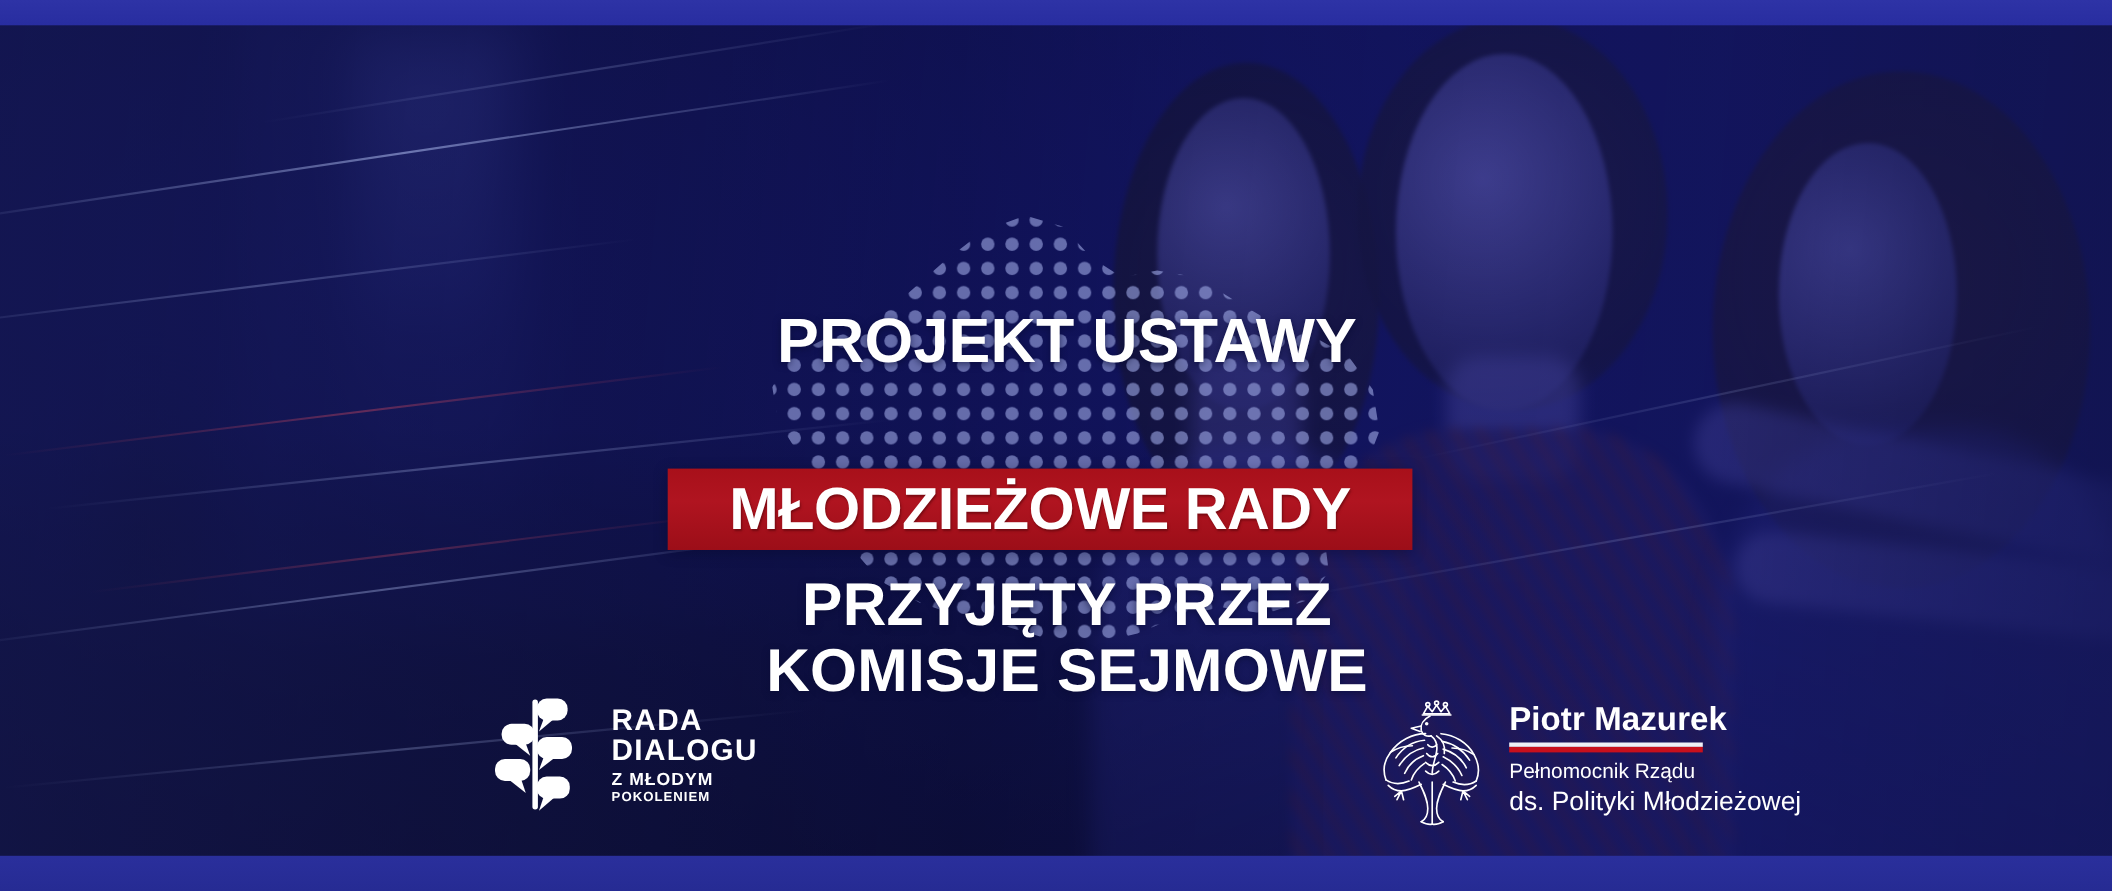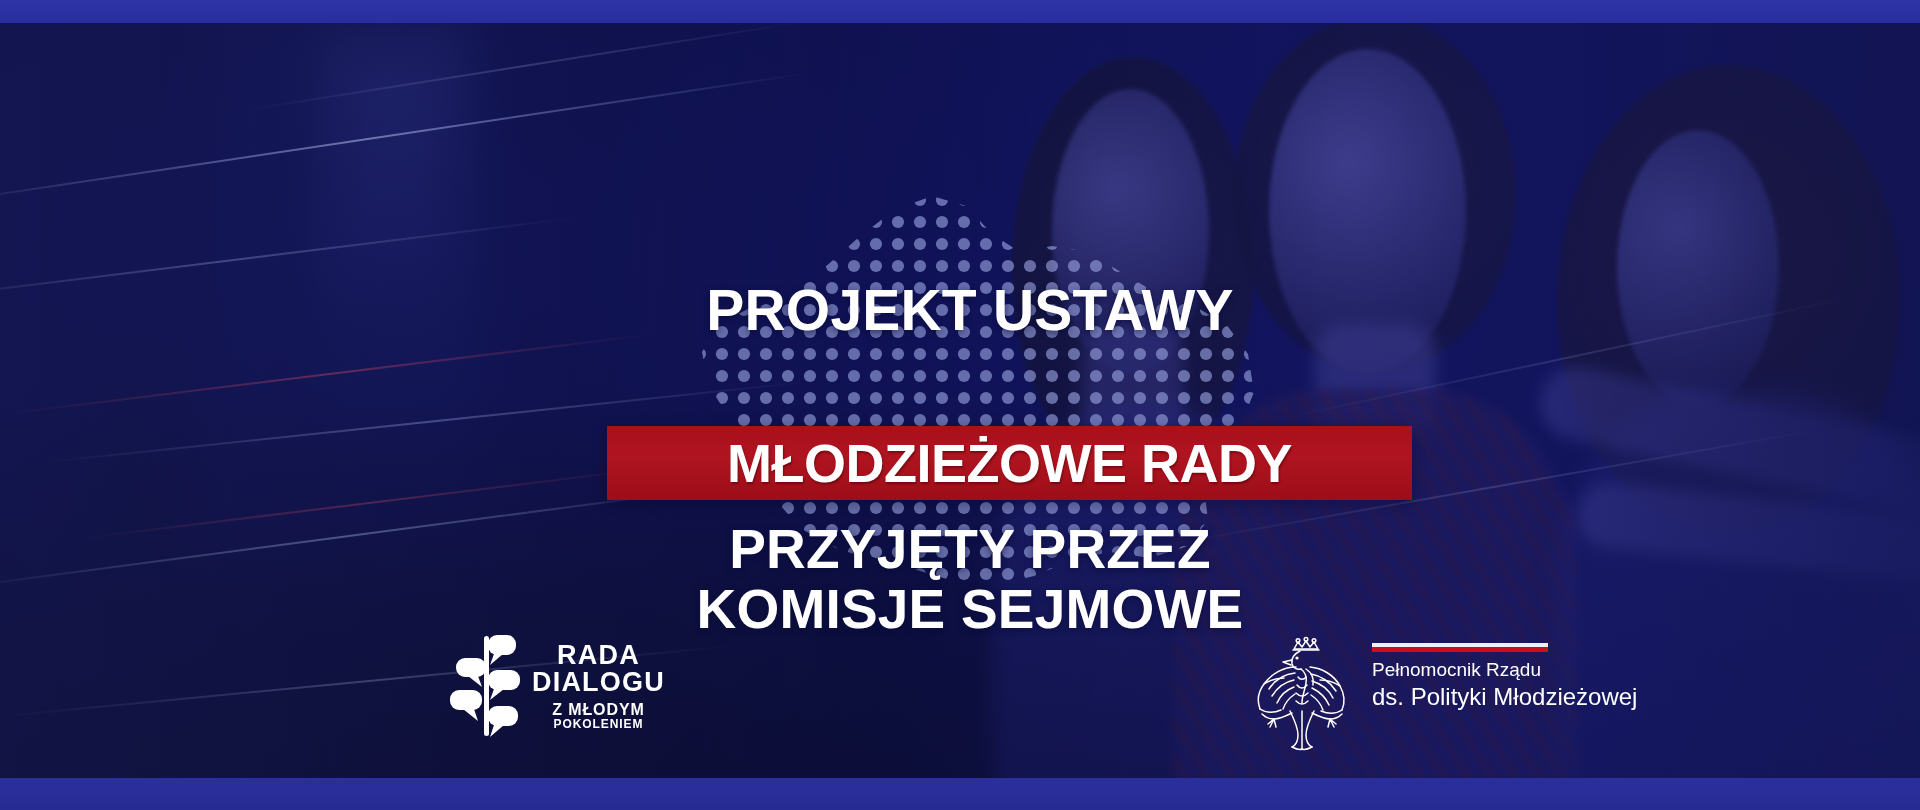--- a/index.html
+++ b/index.html
@@ -173,21 +173,21 @@
   }
   .banner-white .txt{
     position:absolute; inset:0;
     display:flex; align-items:center; justify-content:center;
     color:#22309a;
     font-size:56px; font-weight:700; letter-spacing:-.5px;
     text-shadow:0 1px 0 rgba(255,255,255,.6);
   }
   .banner-red{
     position:absolute;
-    left:607px; top:426px; width:805px; height:74px;
+    left:607px; top:426px; width:677px; height:74px;
     background:linear-gradient(180deg,#a8101a 0%, #b01420 40%, #9c0e18 100%);
     box-shadow:0 3px 12px rgba(6,8,40,.4);
   }
   .banner-red .txt{
     position:absolute; inset:0;
     display:flex; align-items:center; justify-content:center;
     color:#ffffff;
     font-size:54px; font-weight:700; letter-spacing:-.5px;
     text-shadow:1px 2px 2px rgba(70,0,6,.5);
   }
@@ -200,21 +200,21 @@
   .hl-b2{
     left:50%; transform:translateX(-50%);
     top:577px;
     font-size:55px; color:#ffffff;
     text-shadow:0 2px 7px rgba(8,10,50,.65);
   }
 
   
   .logo-rada{
     position:absolute; left:448px; top:632px;
-    display:flex; align-items:center; gap:6px;text-align:center;
+    display:flex; align-items:center; gap:30px;
   }
   .rada-mark{ width:78px; height:108px; flex:none; }
   .rada-text{ color:#fff; line-height:1.02; }
   .rada-l1{ font-size:27px; font-weight:700; letter-spacing:1.2px; }
   .rada-l2{ font-size:27px; font-weight:700; letter-spacing:1.2px; }
   .rada-l3{ font-size:16px; font-weight:700; letter-spacing:.9px; margin-top:5px; }
   .rada-l4{ font-size:12px; font-weight:700; letter-spacing:.9px; }
 
   .logo-gov{
     position:absolute; left:1250px; top:633px;
@@ -398,20 +398,21 @@
         <path d="M62,80 C68,83 74,86 80,86 C85,86 89,84 92,81"></path>
         <path d="M80,86 L86,91 M80,86 L84,94 M80,86 L78,94"></path>
 
         <path d="M48,44 C50,47 54,47 56,44"></path>
         <path d="M47,52 C50,56 54,56 57,52"></path>
         <path d="M46,60 C50,64 54,64 58,60"></path>
         <path d="M46,68 C50,72 54,72 58,68"></path>
       </g>
     </svg>
     <div class="gov-text">
+      <div class="gov-name">Piotr Mazurek</div>
       <div class="gov-flag">
         <div class="w"></div>
         <div class="r"></div>
       </div>
       <div class="gov-sub1">Pełnomocnik Rządu</div>
       <div class="gov-sub2">ds. Polityki Młodzieżowej</div>
     </div>
   </div>
 
 </div>

